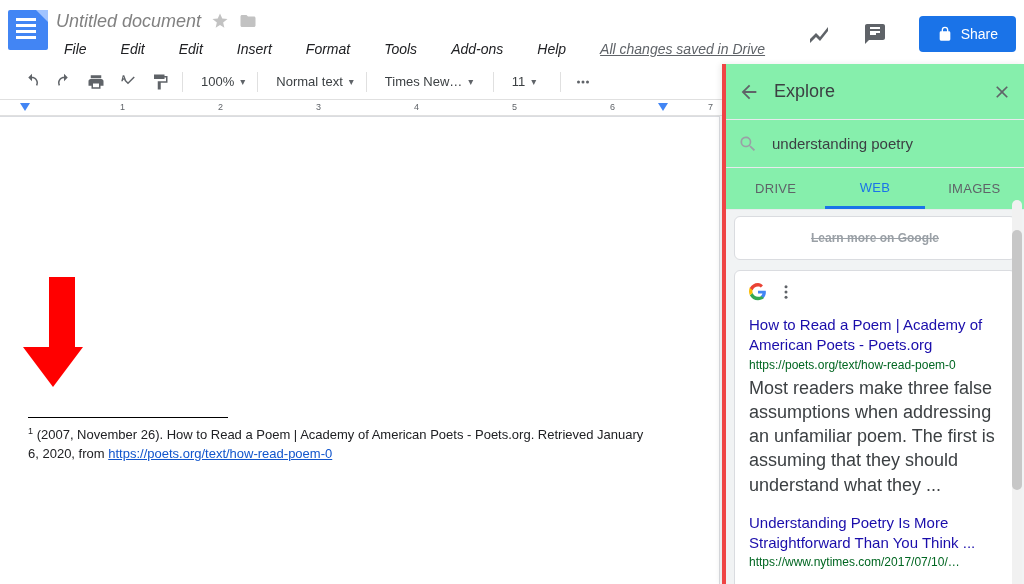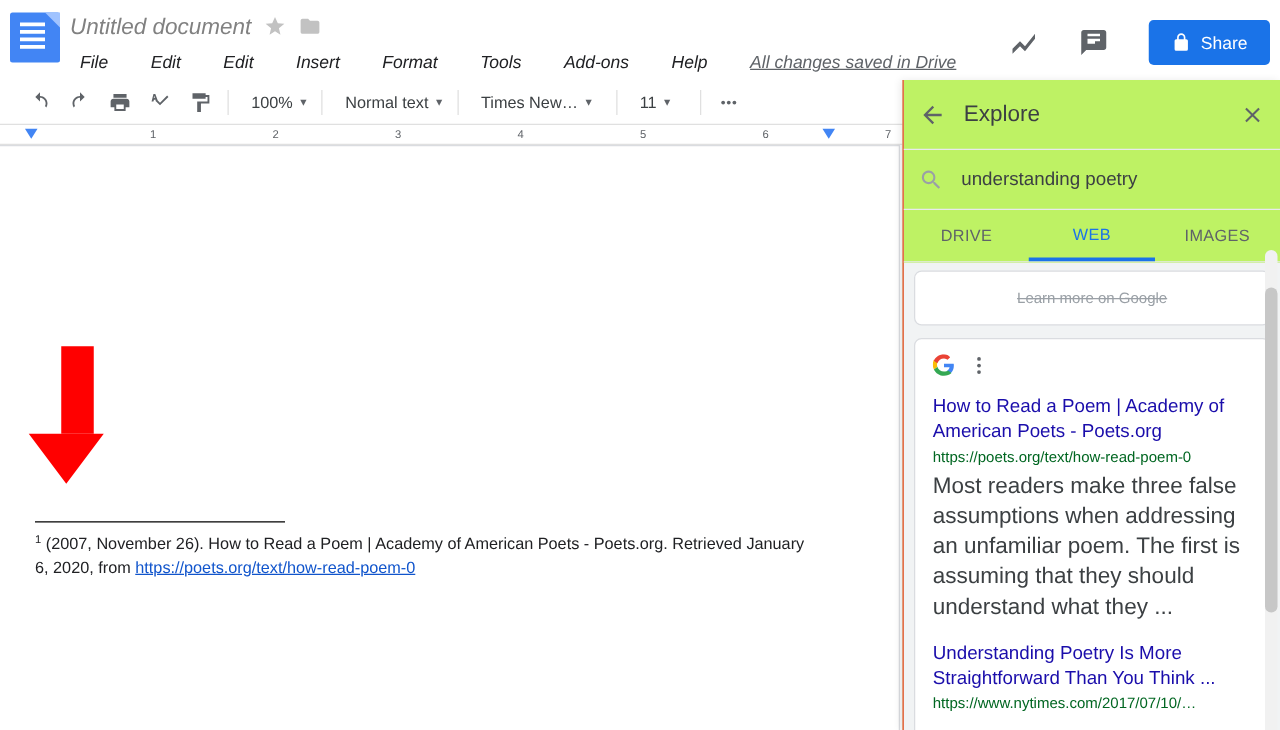--- a/index.html
+++ b/index.html
@@ -45,33 +45,33 @@
 .fnrule { position:absolute; left:28px; width:200px; border-top:1px solid #000; }
 .fnsup { font-size:9px; vertical-align:super; }
 .fnlink { color:#1155cc; text-decoration:underline; }
 
 
 .arrow { position:absolute; left:40px; top:160px; }
 .arrow .shaft { width:26px; height:70px; background:#f00; margin:0 auto; }
 .arrow .head { width:0; height:0; border-left:30px solid transparent; border-right:30px solid transparent; border-top:40px solid #f00; }
 
 
-.explore { width:302px; background:#bef264; border-left:1px solid #ef4444; display:flex; flex-direction:column; box-shadow:-2px 0 6px rgba(0,0,0,.08); position:relative; top:-36px; height:520px; }
+.explore { width:302px; background:#86efac; border-left:4px solid #ef4444; display:flex; flex-direction:column; box-shadow:-2px 0 6px rgba(0,0,0,.08); position:relative; top:-36px; height:520px; }
 .exhdr { height:56px; display:flex; align-items:center; padding:0 12px; gap:14px; border-bottom:1px solid #e8eaed; }
 .exhdr .back { width:22px; height:22px; fill:#5f6368; cursor:pointer; }
 .exhdr .title { font-size:18px; color:#3c4043; font-family:"Google Sans",Arial; flex:1; }
 .exhdr .close { width:20px; height:20px; fill:#5f6368; cursor:pointer; }
 .exsearch { height:48px; display:flex; align-items:center; padding:0 12px; gap:14px; border-bottom:1px solid #e8eaed; }
 .exsearch svg { width:20px; height:20px; fill:#9aa0a6; }
 .exsearch .query { font-size:15px; color:#3c4043; flex:1; }
 .extabs { height:42px; display:flex; border-bottom:1px solid #e8eaed; }
 .extab { flex:1; display:flex; align-items:center; justify-content:center; font-size:13px; font-weight:500; color:#5f6368; letter-spacing:.3px; cursor:pointer; }
 .extab.active { color:#1a73e8; border-bottom:3px solid #1a73e8; }
 .exbody { flex:1; overflow-y:auto; background:#f1f3f4; padding:6px 8px; }
-.learnmore { background:#fff; border:1px solid #dadce0; border-radius:6px; height:44px; margin-bottom:10px; display:flex; align-items:center; justify-content:center; font-size:12px; color:#9aa0a6; text-decoration:line-through; }
+.learnmore { background:#fff; border:1px solid #dadce0; border-radius:6px; height:44px; margin-bottom:10px; display:flex; align-items:center; justify-content:center; font-size:12px; color:#9aa0a6; text-decoration:line-through;font-weight:bold; }
 .card { background:#fff; border:1px solid #dadce0; border-radius:6px; padding:12px 14px; }
 .cardhdr { display:flex; align-items:center; gap:10px; margin-bottom:14px; }
 .g { width:18px; height:18px; }
 .cardhdr .t { font-size:14px; color:#5f6368; flex:1; }
 .dots { width:18px; height:18px; fill:#5f6368; cursor:pointer; }
 .res { margin-bottom:16px; }
 .res .ttl { color:#1a0dab; font-size:15px; line-height:1.35; margin-bottom:2px; cursor:pointer; }
 .res .url { color:#006621; font-size:12px; margin-bottom:4px; white-space:nowrap; overflow:hidden; text-overflow:ellipsis; }
 .res .snip { color:#3c4043; font-size:18px; line-height:1.35; }
 

